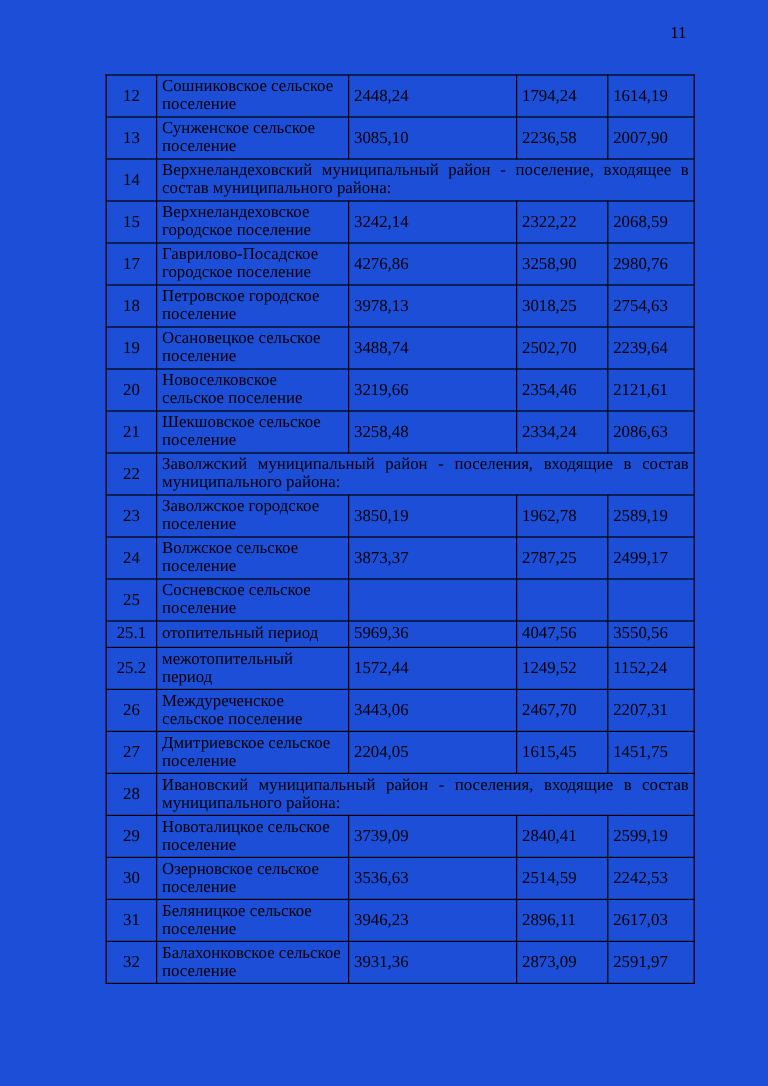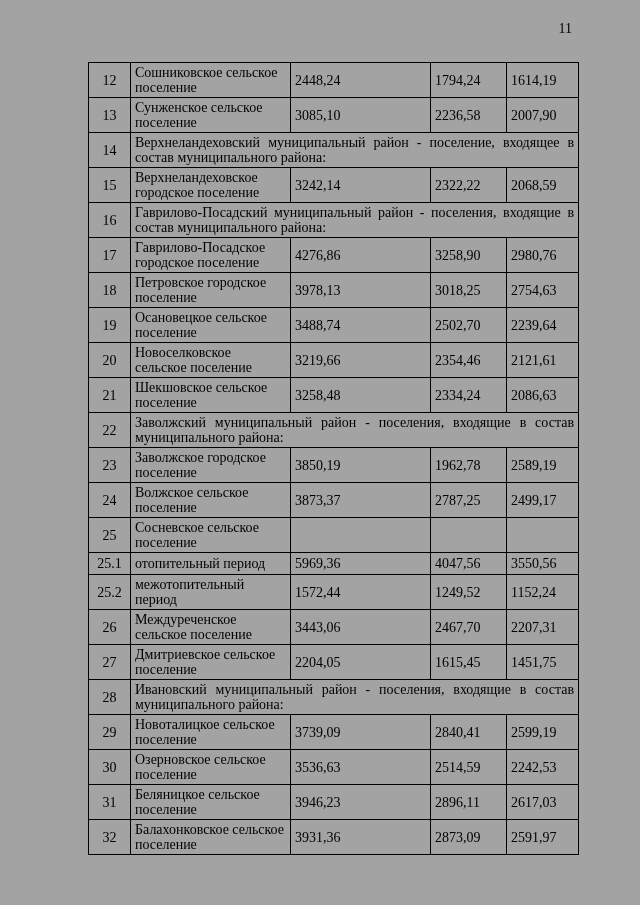--- a/index.html
+++ b/index.html
@@ -7,21 +7,21 @@
     margin: 0;
     padding: 0;
     background: #ffffff;
     font-family: "Liberation Serif", "DejaVu Serif", serif;
     color: #000;
   }
   .page {
     position: relative;
     width: 640px;
     height: 905px;
-    background: #a3a3a3;
+    background: #1d4ed8;
     overflow: hidden;
   }
   .page-number {
     position: absolute;
     top: 22px;
     right: 68px;
     font-size: 14px;
     line-height: 1;
   }
   table.doc-table {
@@ -93,24 +93,20 @@
           <td class="section" colspan="4">Верхнеландеховский муниципальный район - поселение, входящее в состав муниципального района:</td>
         </tr>
         <tr class="data-row">
           <td class="num">15</td>
           <td class="name">Верхнеландеховское городское поселение</td>
           <td class="val">3242,14</td>
           <td class="val">2322,22</td>
           <td class="val">2068,59</td>
         </tr>
         <tr class="data-row">
-          <td class="num">16</td>
-          <td class="section" colspan="4">Гаврилово-Посадский муниципальный район - поселения, входящие в состав муниципального района:</td>
-        </tr>
-        <tr class="data-row">
           <td class="num">17</td>
           <td class="name">Гаврилово-Посадское городское поселение</td>
           <td class="val">4276,86</td>
           <td class="val">3258,90</td>
           <td class="val">2980,76</td>
         </tr>
         <tr class="data-row">
           <td class="num">18</td>
           <td class="name">Петровское городское поселение</td>
           <td class="val">3978,13</td>

